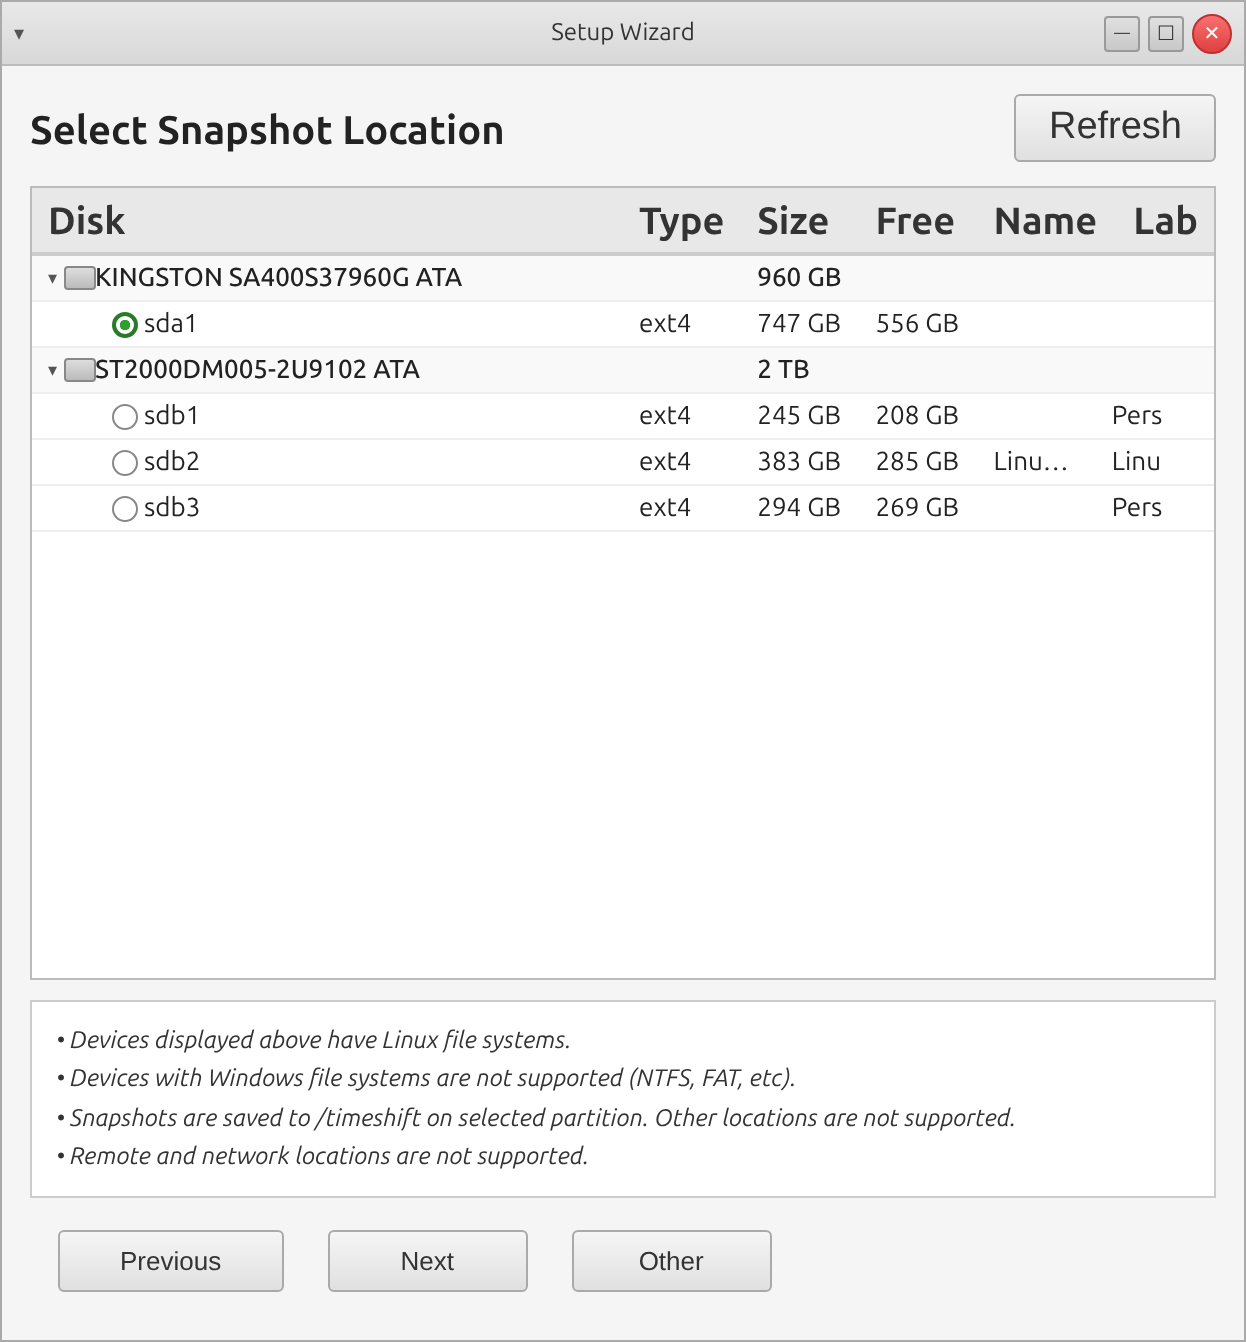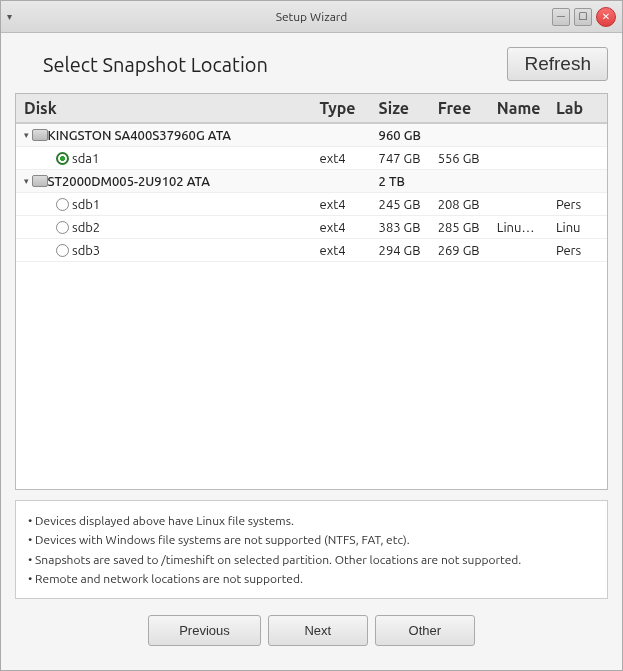--- a/index.html
+++ b/index.html
@@ -84,23 +84,22 @@
       overflow: hidden;
     }
     .header-row {
       display: flex;
       align-items: center;
       justify-content: space-between;
       margin-bottom: 12px;
     }
     .page-title {
       font-size: 20px;
-      font-weight: normal;
+      font-weight: bold;
       color: #222;
-      margin-left: 28px;
     }
     .refresh-btn {
       padding: 5px 16px;
       background: linear-gradient(to bottom, #f5f5f5, #e0e0e0);
       border: 1px solid #aaa;
       border-radius: 3px;
       cursor: pointer;
       font-size: 19px;
       color: #333;
     }
@@ -116,28 +115,28 @@
       border-collapse: collapse;
       table-layout: fixed;
     }
     thead th {
       background: #e8e8e8;
       border-bottom: 2px solid #ccc;
       padding: 5px 8px;
       text-align: left;
       font-weight: bold;
       color: #333;
-      font-size: 16px;
+      font-size: 19px;
     }
     thead th:nth-child(1) { width: 55%; }
     thead th:nth-child(2) { width: 11%; }
     thead th:nth-child(3) { width: 11%; }
     thead th:nth-child(4) { width: 11%; }
     thead th:nth-child(5) { width: 11%; overflow: hidden; text-align: right; }
-    thead th:nth-child(6) { width: 11%; overflow: hidden; }
+    thead th:nth-child(6) { width: 11%; overflow: hidden; text-align: right; }
     tbody tr { border-bottom: 1px solid #eee; }
     tbody td {
       padding: 4px 8px;
       color: #222;
       font-size: 13px;
       overflow: hidden;
       text-overflow: ellipsis;
       white-space: nowrap;
     }
     .disk-row td { font-weight: 500; background: #f9f9f9; }
@@ -171,25 +170,25 @@
       margin-right: 3px;
     }
     .notes-box {
       border: 1px solid #ccc;
       background: white;
       padding: 10px 12px;
       margin-bottom: 10px;
       font-size: 12px;
       color: #333;
       line-height: 1.6;
+      font-style: italic;
     }
     .footer {
       display: flex;
-      justify-content: center;
-      gap: 7px;
+      gap: 22px;
       padding: 6px 14px 14px 14px;
     }
     .footer-btn {
       padding: 7px 30px;
       background: linear-gradient(to bottom, #f5f5f5, #e0e0e0);
       border: 1px solid #aaa;
       border-radius: 3px;
       cursor: pointer;
       font-size: 13px;
       color: #333;

